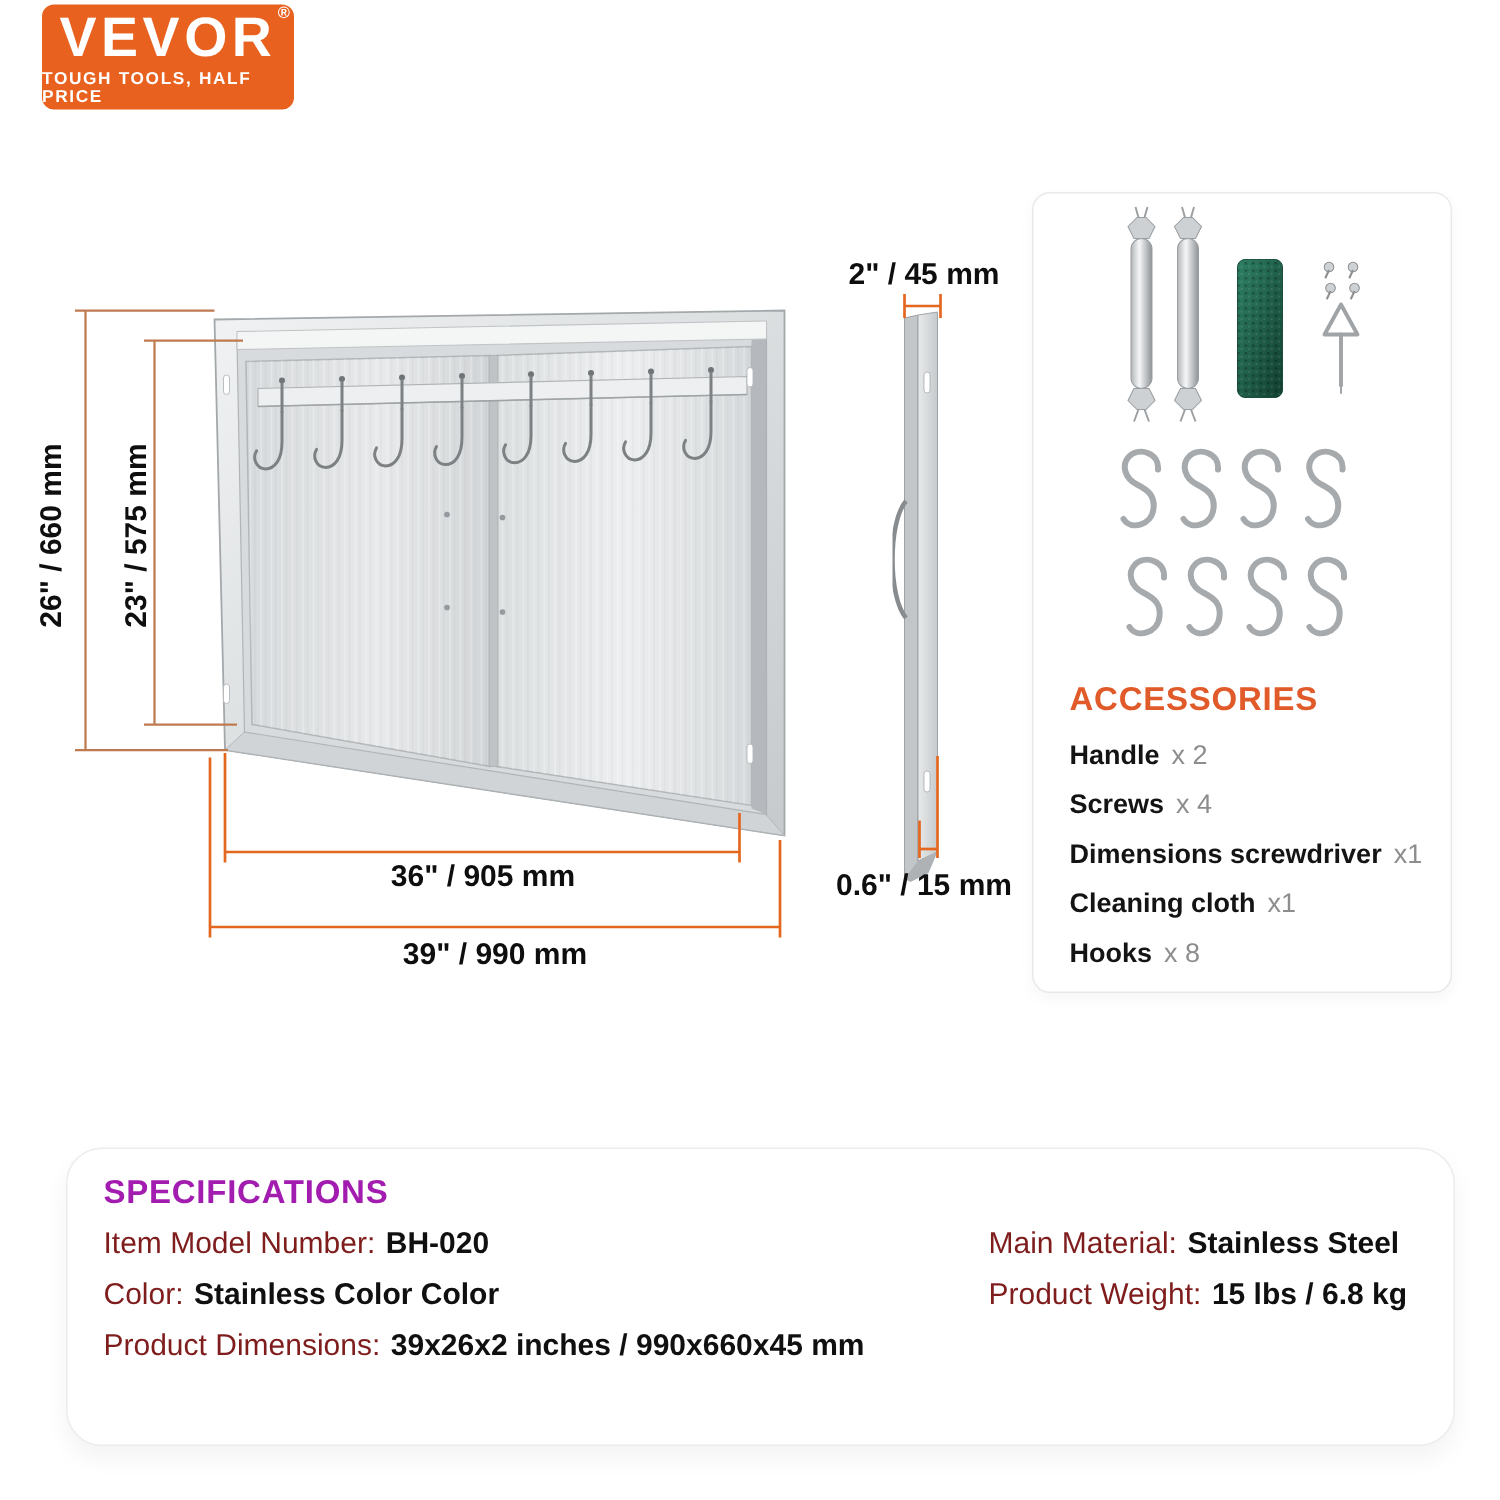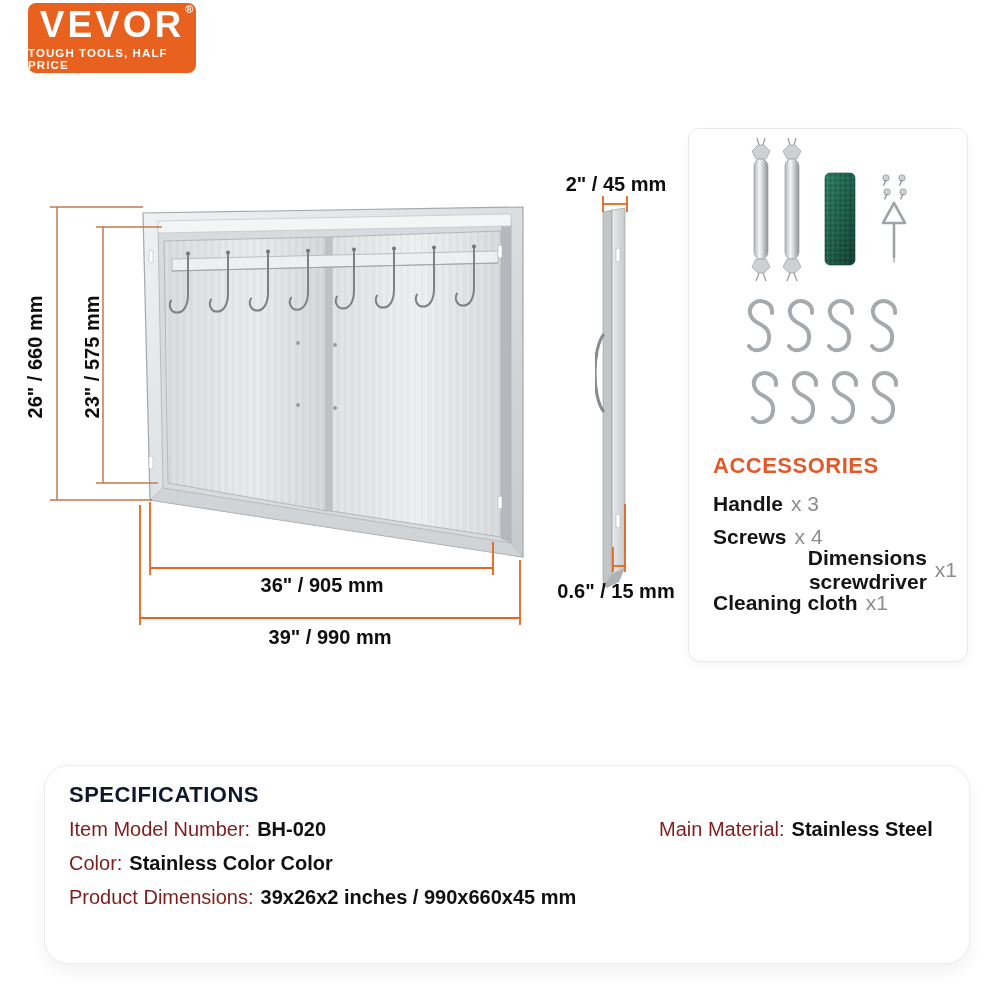--- a/index.html
+++ b/index.html
@@ -29,32 +29,32 @@
 
   
   .acc-panel{
     left:688px;top:128px;width:278px;height:532px;background:#fff;
     border:1px solid #e9e9e9;border-radius:12px;
     box-shadow:0 4px 10px rgba(0,0,0,.04);
   }
   .acc-title{position:absolute;left:24px;top:324px;font-size:22px;font-weight:bold;
     color:#E05A2A;letter-spacing:.5px;}
   .acc-list{position:absolute;left:24px;top:358px;right:10px;}
-  .acc-row{height:33px;display:flex;align-items:center;font-size:21px;text-align:right;}
+  .acc-row{height:33px;display:flex;align-items:center;font-size:18px;text-align:right;}
   .acc-name{font-weight:bold;color:#141414;}
   .acc-count{color:#8d8d8d;margin-left:8px;}
 
   
   .spec-panel{
     left:44px;top:765px;width:924px;height:197px;background:#fff;
     border:1px solid #ececec;border-radius:24px;
     box-shadow:0 8px 16px rgba(0,0,0,.05);
   }
   .spec-title{position:absolute;left:24px;top:16px;font-size:22px;font-weight:bold;
-    color:#0f172a;letter-spacing:.5px;}
+    color:#a21caf;letter-spacing:.5px;}
   .spec-col{position:absolute;top:46px;}
   .spec-col.left{left:24px;}
   .spec-col.right{left:614px;}
   .spec-row{height:34px;display:flex;align-items:center;font-size:20px;white-space:nowrap;}
   .spec-label{color:#7f1d1d;}
   .spec-value{color:#101010;font-weight:bold;margin-left:7px;}
 
   svg{display:block;}
 </style>
 </head>
@@ -295,34 +295,38 @@
         <use href="#shook" x="98" y="240"></use>
       <use href="#shook" x="138" y="240"></use>
         <use href="#shook" x="178" y="240"></use>
     </g>
   </svg>
 
   <div class="acc-title">ACCESSORIES</div>
   <div class="acc-list">
     <div class="acc-row">
       <span class="acc-name">Handle</span>
-      <span class="acc-count">x 3</span>
+      <span class="acc-count">x 2</span>
     </div>
     <div class="acc-row">
       <span class="acc-name">Screws</span>
       <span class="acc-count">x 4</span>
     </div>
     <div class="acc-row">
       <span class="acc-name">Dimensions screwdriver</span>
       <span class="acc-count">x1</span>
     </div>
     <div class="acc-row">
       <span class="acc-name">Cleaning cloth</span>
       <span class="acc-count">x1</span>
     </div>
+    <div class="acc-row">
+      <span class="acc-name">Hooks</span>
+      <span class="acc-count">x 8</span>
+    </div>
   </div>
 </div>
 
 <div class="abs spec-panel">
   <div class="spec-title">SPECIFICATIONS</div>
 
   <div class="spec-col left">
     <div class="spec-row">
       <span class="spec-label">Item Model Number:</span>
       <span class="spec-value">BH-020</span>
@@ -335,14 +339,18 @@
       <span class="spec-label">Product Dimensions:</span>
       <span class="spec-value">39x26x2 inches / 990x660x45 mm</span>
     </div>
   </div>
 
   <div class="spec-col right">
     <div class="spec-row">
       <span class="spec-label">Main Material:</span>
       <span class="spec-value">Stainless Steel</span>
     </div>
+    <div class="spec-row">
+      <span class="spec-label">Product Weight:</span>
+      <span class="spec-value">15 lbs / 6.8 kg</span>
+    </div>
   </div>
 </div>
 
 </body></html>

